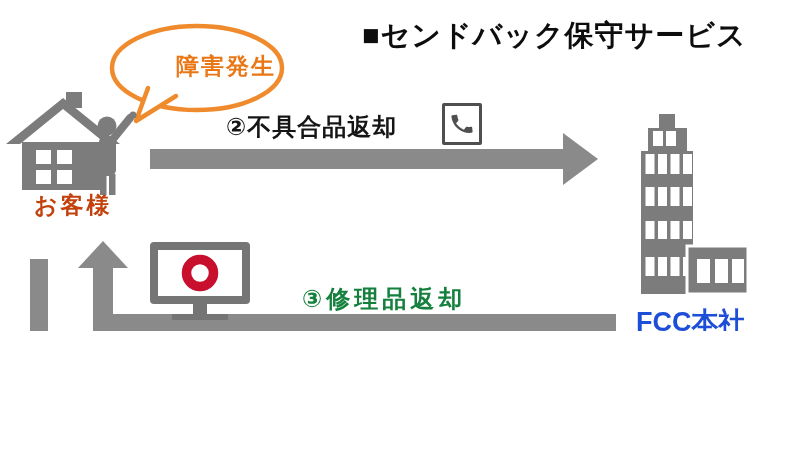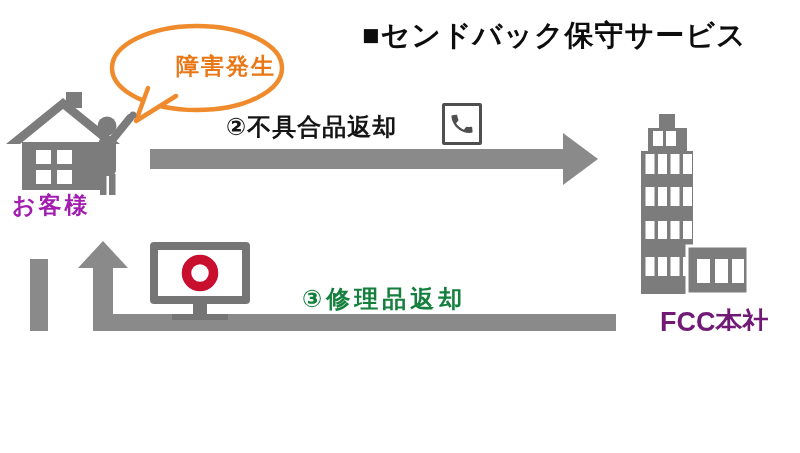--- a/index.html
+++ b/index.html
@@ -8,33 +8,33 @@
     font-family:"Liberation Sans","DejaVu Sans",sans-serif;
   }
   .abs{position:absolute;}
   .title{
     left:362px;top:16px;font-size:29px;font-weight:bold;color:#0d0d0d;letter-spacing:1px;white-space:nowrap;
   }
   .bubble-text{
     left:151px;top:51px;font-size:23px;font-weight:bold;color:#e97716;letter-spacing:2px;white-space:nowrap;padding-left:25px;
   }
   .customer-label{
-    left:12px;top:190px;font-size:23px;font-weight:bold;color:#a21caf;letter-spacing:3px;white-space:nowrap;
+    left:34px;top:190px;font-size:23px;font-weight:bold;color:#c2410c;letter-spacing:3px;white-space:nowrap;
   }
   .step1-label{
     left:226px;top:111px;font-size:24px;font-weight:bold;color:#151515;letter-spacing:1px;white-space:nowrap;
   }
   .step3-label{
     left:302px;top:283px;font-size:24px;font-weight:bold;color:#15803d;letter-spacing:4px;white-space:nowrap;
   }
   .step2-label{
     left:140px;top:396px;font-size:21px;font-weight:bold;color:#151515;letter-spacing:4px;white-space:nowrap;
   }
   .fcc-name{
-    left:636px;top:304px;font-size:27px;font-weight:bold;color:#701a75;white-space:nowrap;margin-left:24px;
+    left:636px;top:304px;font-size:27px;font-weight:bold;color:#1d4ed8;white-space:nowrap;
   }
   .fcc-desk{
     left:640px;top:355px;font-size:22px;font-weight:bold;color:#33ab61;letter-spacing:1px;white-space:nowrap;
   }
   .bar{background:#8a8a8a;}
   .shaft1{left:150px;top:149px;width:413px;height:20px;}
   .head1{
     left:563px;top:133px;width:0;height:0;
     border-left:35px solid #8a8a8a;border-top:26px solid transparent;border-bottom:26px solid transparent;
   }

